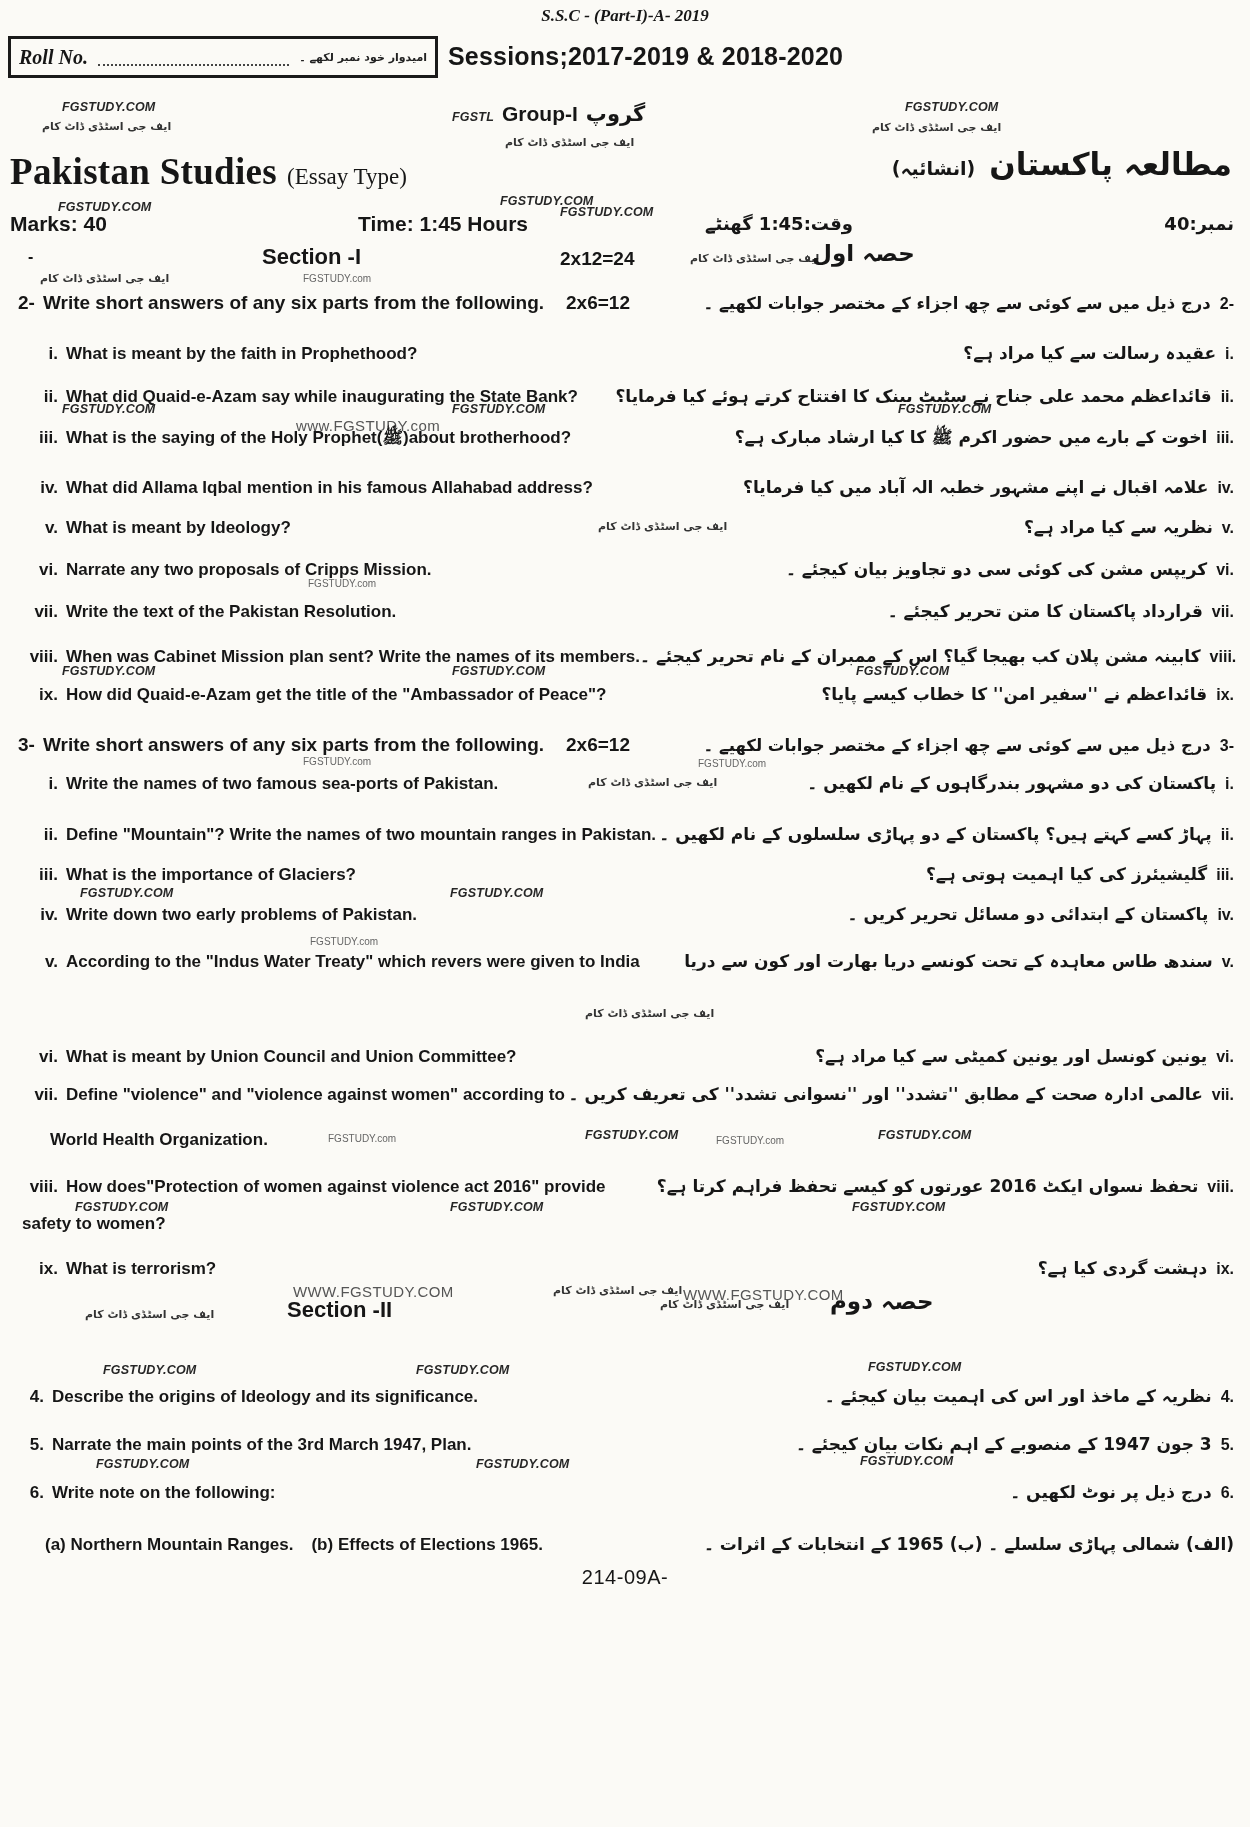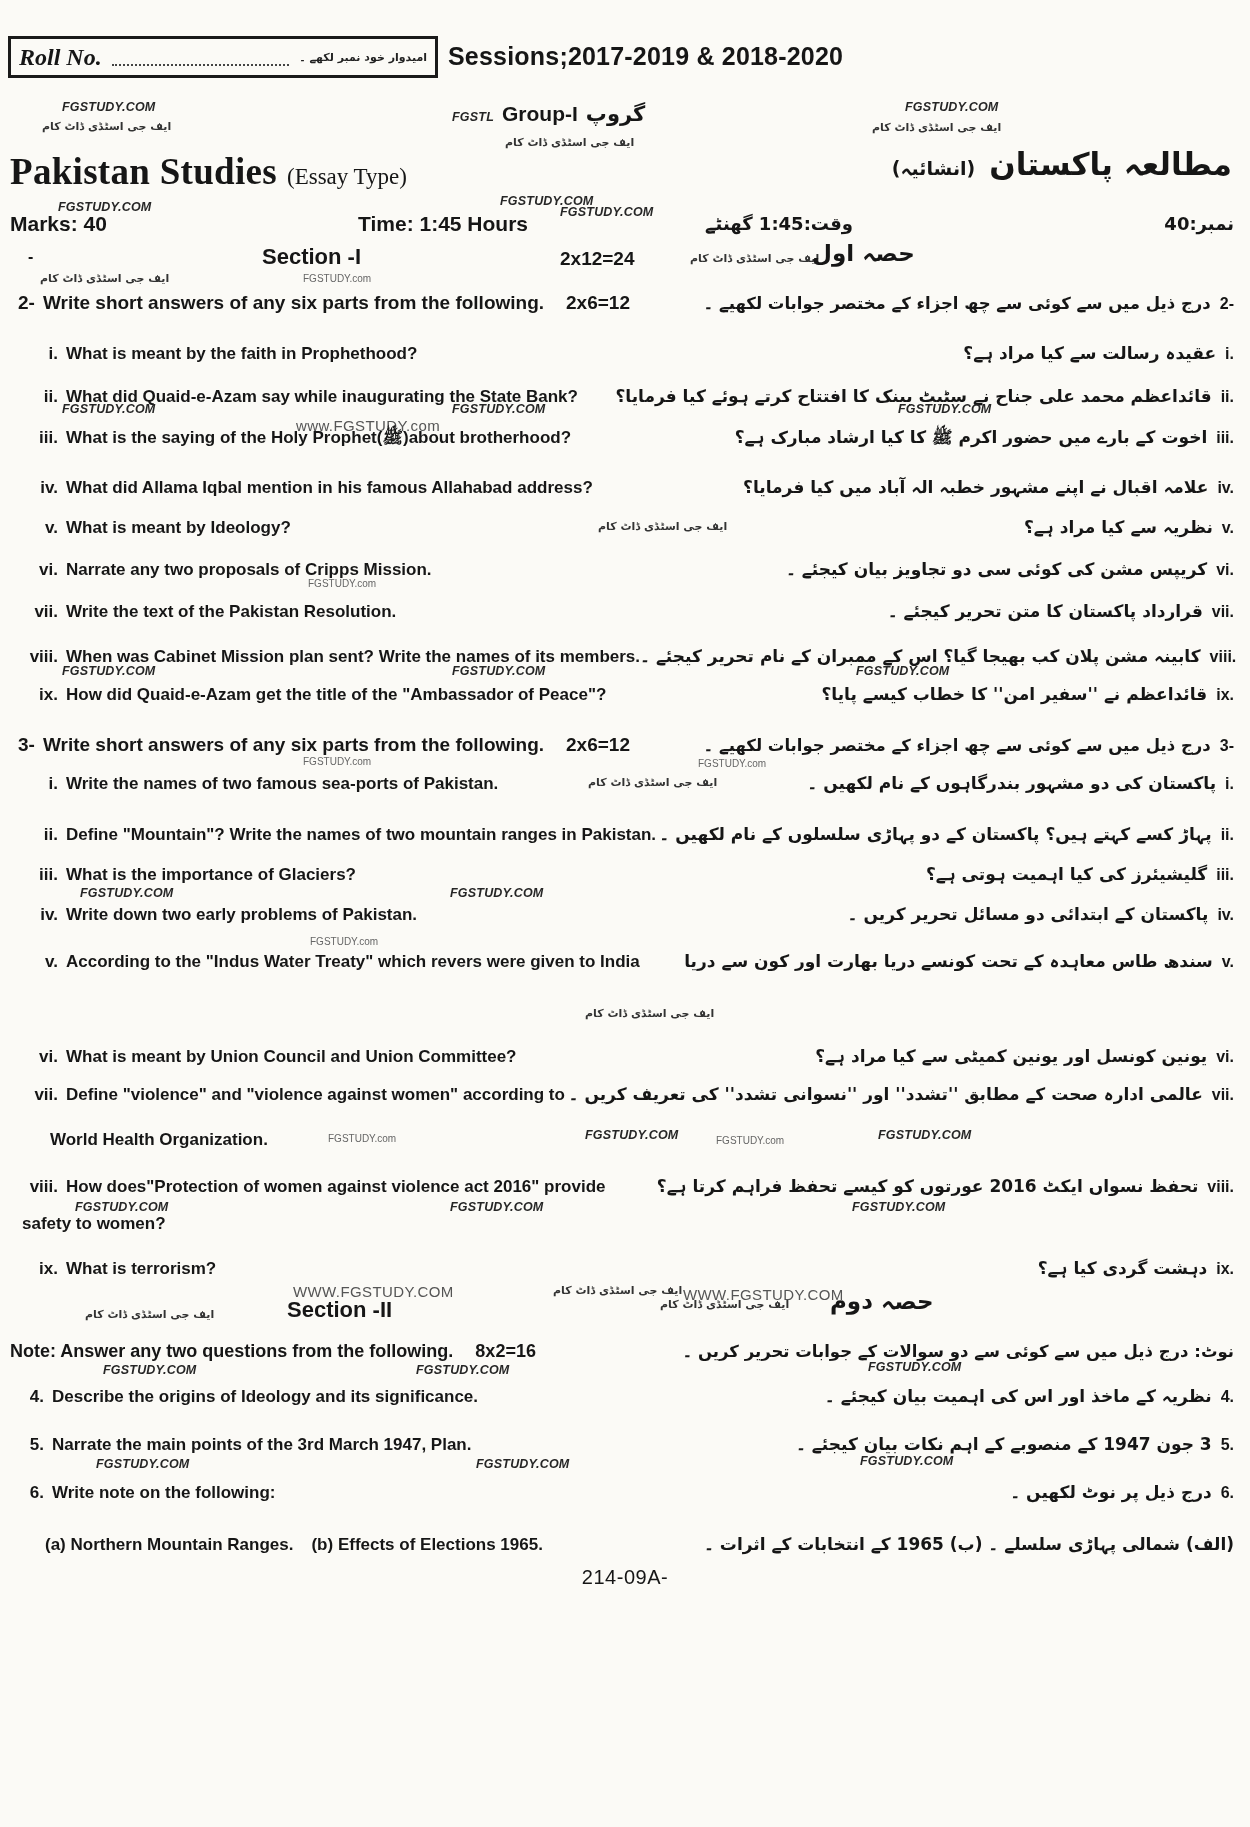--- a/index.html
+++ b/index.html
@@ -22,21 +22,21 @@
   .marks{margin-left:22px;font-weight:700;}
   .ur-wrap{display:flex;align-items:baseline;gap:9px;}
   .ur{direction:rtl;font-family:"DejaVu Sans","Liberation Sans",sans-serif;font-weight:700;font-size:17px;}
   .ur-big{font-size:16.5px;}
   .ur-num{direction:ltr;font-family:"Liberation Sans",sans-serif;font-weight:700;font-size:16px;}
   
   .exam-code{top:6px;left:0;width:100%;text-align:center;
     font-family:"Liberation Serif",serif;font-style:italic;font-weight:700;font-size:17px;}
   .roll-box{top:36px;left:8px;width:430px;height:42px;border:3px solid #1a1a1a;
     display:flex;align-items:center;box-sizing:border-box;padding:0 8px;background:#fbfaf6;}
-  .roll-label{font-family:"Liberation Serif",serif;font-style:italic;font-weight:700;font-size:24px;}
+  .roll-label{font-family:"Liberation Serif",serif;font-style:italic;font-weight:700;font-size:20px;}
   .roll-dots{flex:1;border-bottom:2px dotted #444;height:16px;margin:0 10px;}
   .roll-ur{direction:rtl;font-family:"DejaVu Sans",sans-serif;font-size:11px;font-weight:700;color:#222;}
   .sessions{top:42px;left:448px;font-size:25px;font-weight:700;letter-spacing:.2px;}
   .group-row{top:102px;left:452px;display:flex;align-items:baseline;gap:8px;}
   .group-en{font-size:21px;font-weight:700;}
   .group-ur{direction:rtl;font-family:"DejaVu Sans",sans-serif;font-size:21px;font-weight:700;}
   .title-en{top:150px;left:10px;display:flex;align-items:baseline;text-align:right;}
   .title-main{font-family:"Liberation Serif",serif;font-weight:700;font-size:37px;letter-spacing:.3px;}
   .title-sub{font-family:"Liberation Serif",serif;font-size:23px;margin-left:10px;}
   .title-ur{top:146px;right:18px;display:flex;align-items:baseline;gap:14px;direction:rtl;}
@@ -52,20 +52,21 @@
   .wm-www{position:absolute;font-size:15px;color:#555;letter-spacing:.4px;}
   .wm-ur{position:absolute;direction:rtl;font-family:"DejaVu Sans",sans-serif;font-size:11px;font-weight:700;color:#333;}
   .footer{top:1566px;left:0;width:100%;text-align:center;font-size:20px;letter-spacing:.5px;}
   .dash{top:248px;left:28px;font-weight:700;}
 </style>
 </head>
 <body>
 
 <div class="page">
 
+  <div class="abs exam-code">S.S.C - (Part-I)-A- 2019</div>
 
   <div class="abs roll-box">
     <span class="roll-label">Roll No.</span>
     <span class="roll-dots"></span>
     <span class="roll-ur">امیدوار خود نمبر لکھے ۔</span>
   </div>
   <div class="abs sessions">Sessions;2017-2019 &amp; 2018-2020</div>
 
   <span class="wm" style="top:100px;left:62px">FGSTUDY.COM</span>
   <span class="wm-ur" style="top:120px;left:42px">ایف جی اسٹڈی ڈاٹ کام</span>
@@ -343,29 +344,20 @@
   </div>
 
   <span class="wm-www" style="top:1283px;left:293px">WWW.FGSTUDY.COM</span>
   <span class="wm-ur" style="top:1284px;left:553px">ایف جی اسٹڈی ڈاٹ کام</span>
   <span class="wm-www" style="top:1286px;left:683px">WWW.FGSTUDY.COM</span>
   <span class="abs sec-title" style="top:1297px;left:287px">Section -II</span>
   <span class="wm-ur" style="top:1298px;left:660px">ایف جی اسٹڈی ڈاٹ کام</span>
   <span class="abs sec-ur" style="top:1288px;left:830px">حصہ دوم</span>
   <span class="wm-ur" style="top:1308px;left:85px">ایف جی اسٹڈی ڈاٹ کام</span>
 
-  <div class="row" style="top:1341px;padding-left:10px">
-    <div class="qhead" style="font-size:18px">
-      <span>Note:  Answer any two questions from the following.</span>
-      <span class="marks">8x2=16</span>
-    </div>
-    <div class="ur-wrap">
-      <span class="ur ur-big">نوٹ: درج ذیل میں سے کوئی سے دو سوالات کے جوابات تحریر کریں ۔</span>
-    </div>
-  </div>
   <span class="wm" style="top:1363px;left:103px">FGSTUDY.COM</span>
   <span class="wm" style="top:1363px;left:416px">FGSTUDY.COM</span>
   <span class="wm" style="top:1360px;left:868px">FGSTUDY.COM</span>
 
   <div class="row" style="top:1386px">
     <div class="eng">
         <span class="item-num" style="min-width:26px">4.</span>
         <span>Describe the origins of Ideology and its significance.</span>
       </div>
     <div class="ur-wrap">

